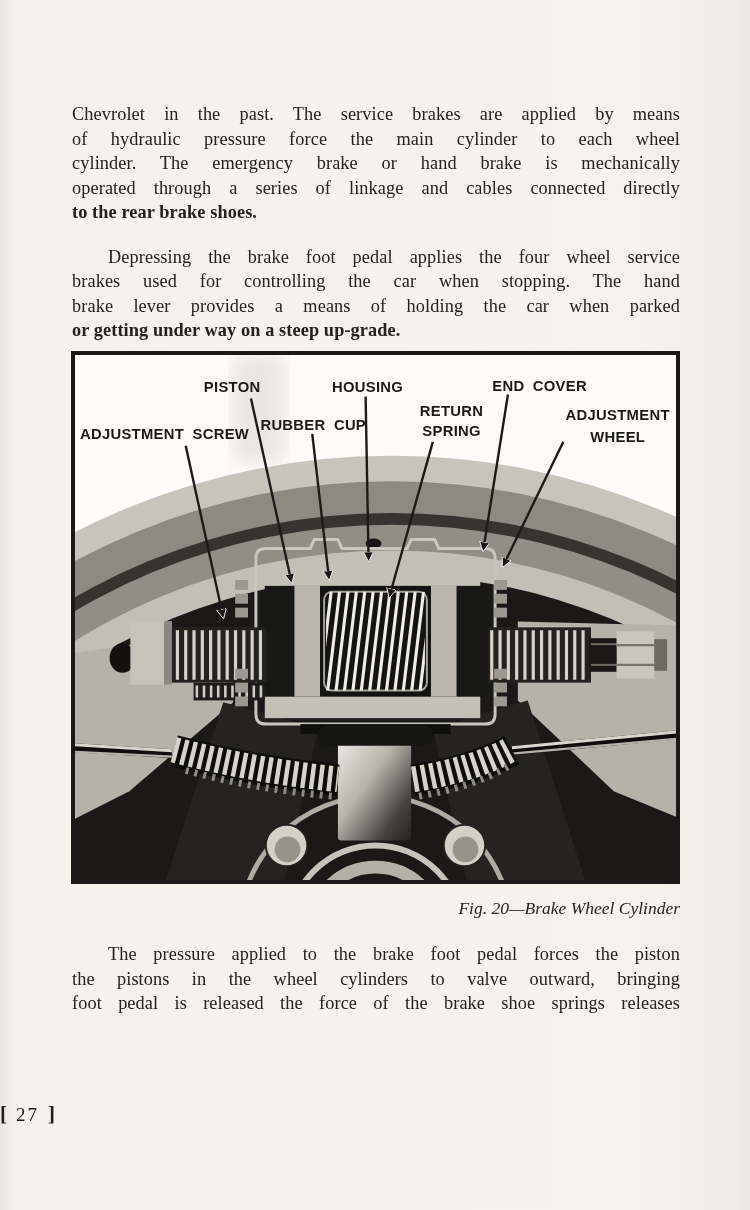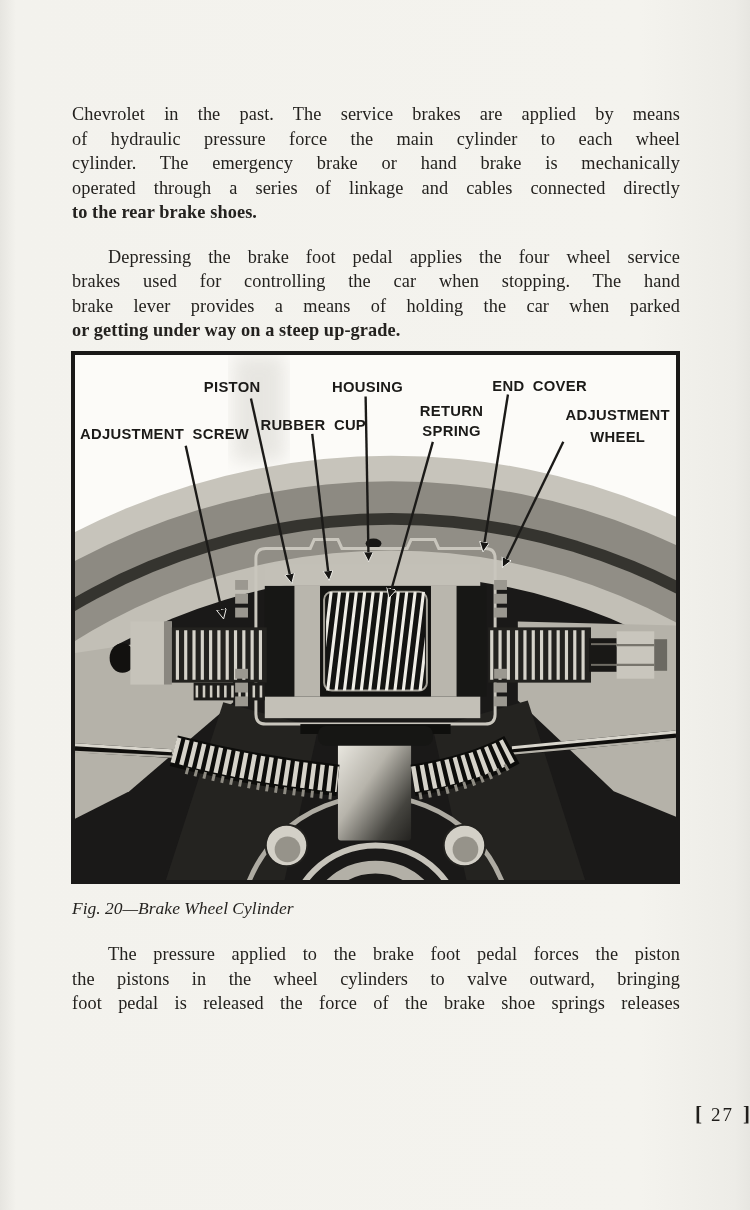--- a/index.html
+++ b/index.html
@@ -28,26 +28,26 @@
   }
   .figure svg { display:block; width:601px; height:525px; }
   .fig-label {
     font-family:"Liberation Sans", sans-serif; font-weight:bold;
     font-size:15px; letter-spacing:0.3px; word-spacing:4px; fill:#1b1a18;
   }
   .leader { stroke:#1b1a18; stroke-width:2.4; fill:none; }
   
   .caption {
     position:absolute; left:72px; top:898px; width:608px;
-    text-align:left; font-style:italic; font-size:17.5px; color:#262421;
+    text-align:right; font-style:italic; font-size:17.5px; color:#262421;
   }
   
   .pagenum {
     position:absolute; left:0; top:1102px; width:750px;
-    text-align:right; font-size:19px; color:#201e1b;
+    text-align:left; font-size:19px; color:#201e1b;
   }
   .pagenum .bracket { font-weight:bold; font-size:21px; }
   .pagenum .num { margin:0 9px; letter-spacing:2px; }
 </style>
 </head>
 <body>
 
 <div class="page">
 
   <div id="text-top" class="textblock">

